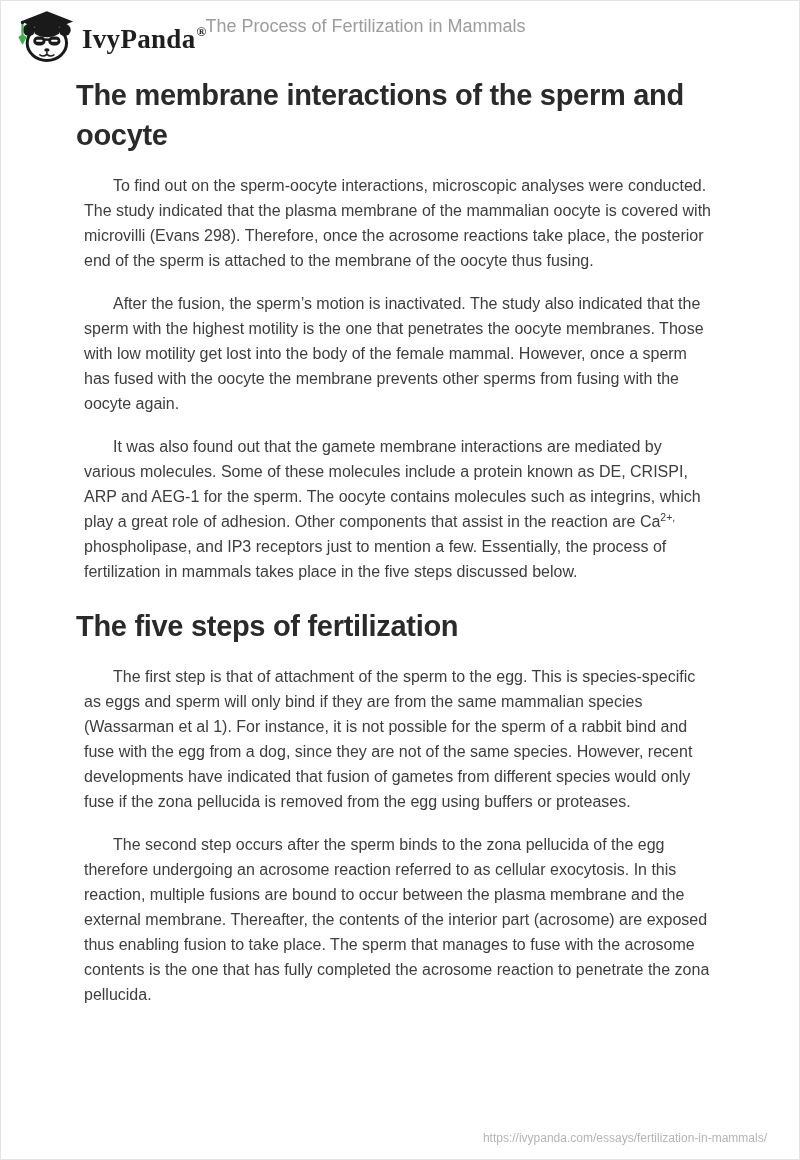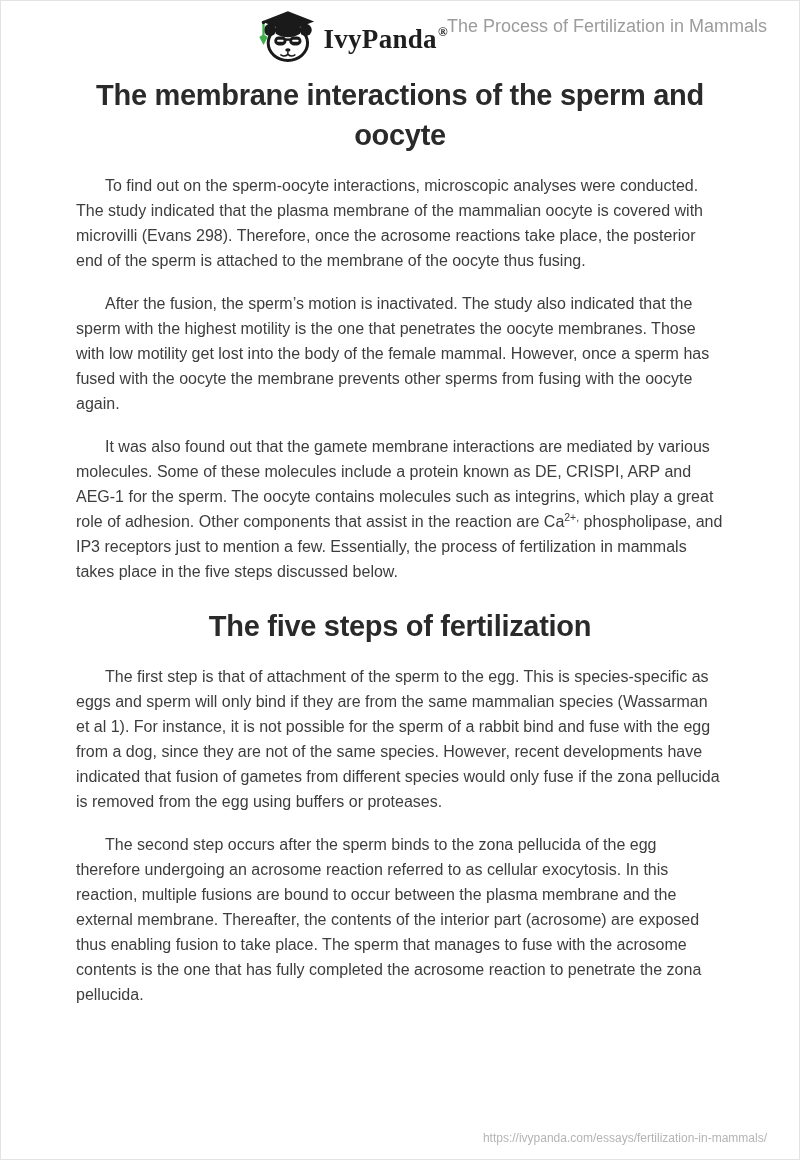--- a/index.html
+++ b/index.html
@@ -12,21 +12,21 @@
     font-family: "Liberation Sans", sans-serif;
     display: flex;
     flex-direction: column;
     overflow: hidden;
   }
 
   
   .page-header {
     display: flex;
     align-items: flex-start;
-    justify-content: flex-end;
+    justify-content: flex-start;
     padding: 6px 32px 0 14px;
     height: 58px;
     flex: 0 0 auto;
   }
   .brand { display: flex; align-items: center; }
   .logo-icon { display: inline-block; width: 60px; height: 53px; }
   .brand-name {
     font-family: "Liberation Serif", serif;
     font-weight: 700;
     font-size: 27px;
@@ -55,27 +55,26 @@
     padding: 0 75px;
     color: #3d3d3d;
   }
   .essay h1 {
     font-size: 29px;
     line-height: 40px;
     font-weight: 700;
     color: #2a2a2a;
     letter-spacing: -0.3px;
     margin: 16px 0 18px 0;
-    text-align: center;
   }
   .essay h1.second { margin-top: 22px; }
   .essay p {
     font-size: 16px;
     line-height: 25px;
-    margin: 18px 0;
+    margin: 18px 8px;
     text-indent: 29px;
     color: #3d3d3d;
   }
   .essay sup.ca-sup {
     font-size: 10.5px;
     line-height: 0;
   }
 
   
   .page-footer {

